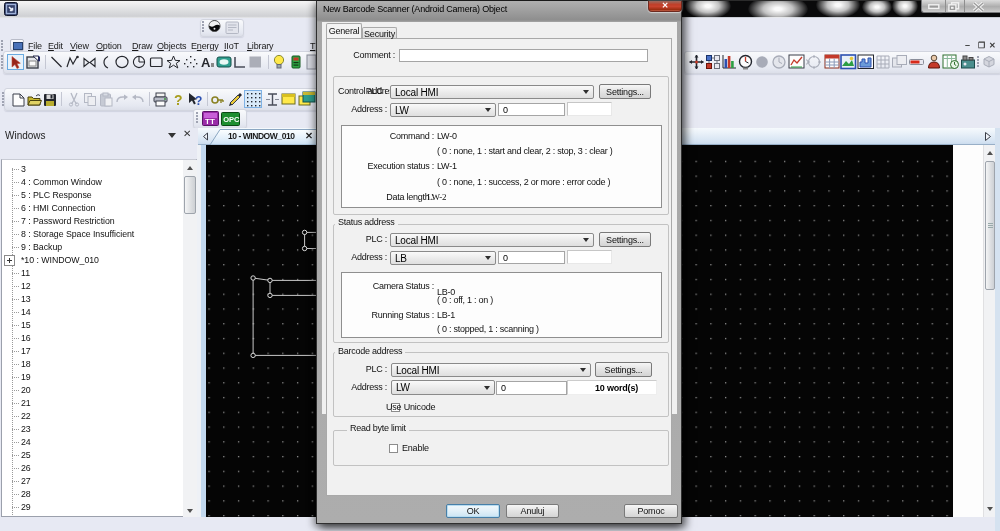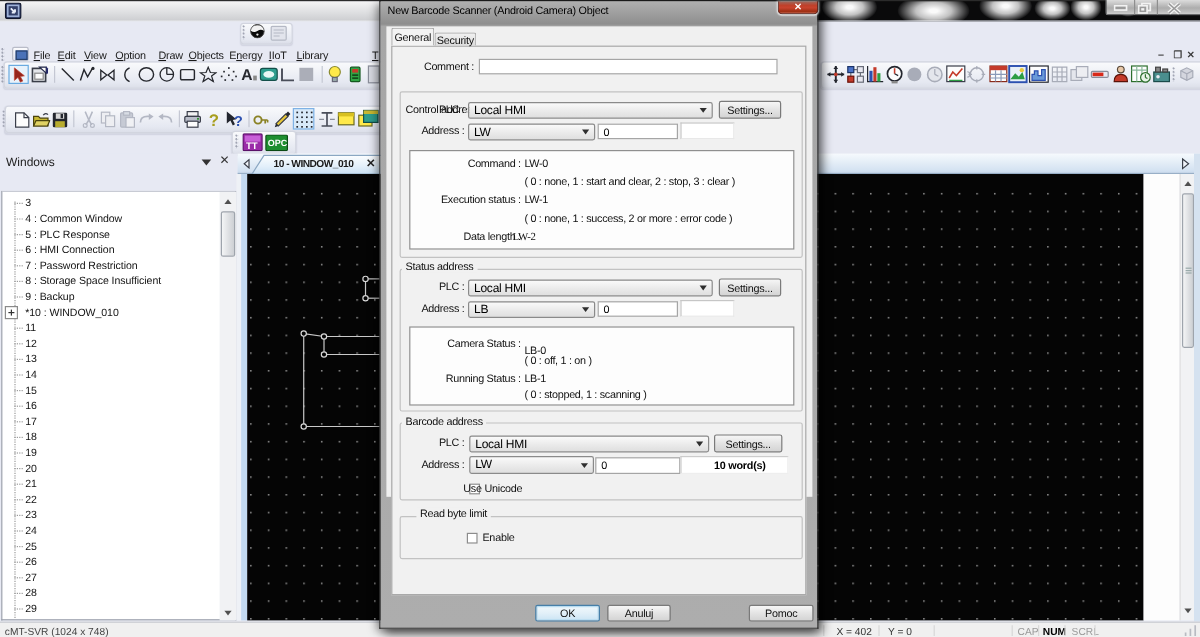--- a/index.html
+++ b/index.html
@@ -554,38 +554,20 @@
   <div class="abs" id="gutter"></div>
   <div class="abs" id="vsb">
     <div class="sbarr" style="left:3px;top:6px;border-left:3.5px solid transparent;border-right:3.5px solid transparent;border-bottom:4px solid #505050;"></div>
     <div class="sbthumb" style="left:1px;top:16px;width:10px;height:129px;">
       <div style="position:absolute;left:2px;top:61px;width:5px;height:1px;background:#9aa;box-shadow:0 2px 0 #9aa,0 4px 0 #9aa;"></div>
     </div>
     <div class="sbarr" style="left:3px;top:362px;border-left:3.5px solid transparent;border-right:3.5px solid transparent;border-top:4px solid #505050;"></div>
   </div>
   <div class="abs" id="rightedge"></div>
 
-  <div class="abs" id="statusbar">
-    <span style="position:absolute;left:4px;top:2px;color:#444;">cMT-SVR (1024 x 748)</span>
-    <div class="stsep" style="left:686px;"></div>
-    <span style="position:absolute;left:697px;top:2px;">X = 402</span>
-    <div class="stsep" style="left:732px;"></div>
-    <span style="position:absolute;left:740px;top:2px;">Y = 0</span>
-    <div class="stsep" style="left:778px;"></div>
-    <div class="stsep" style="left:843px;"></div>
-    <span style="position:absolute;left:848px;top:2px;color:#9a9a9a;">CAP</span>
-    <div class="stsep" style="left:865px;"></div>
-    <span style="position:absolute;left:869px;top:2px;color:#000;font-weight:bold;">NUM</span>
-    <div class="stsep" style="left:887px;"></div>
-    <span style="position:absolute;left:893px;top:2px;color:#9a9a9a;">SCRL</span>
-    <div class="stsep" style="left:912px;"></div>
-    <svg style="position:absolute;left:986px;top:1px;" width="12" height="11">
-      <path d="M10,1 L10,10 M6,4 L6,10 M2,7 L2,10" stroke="#B8BBC2" stroke-width="1.4"></path>
-    </svg>
-  </div>
 
   <div class="abs" id="dlg">
     <div class="abs" id="dlgtitle">New Barcode Scanner (Android Camera) Object</div>
     <div class="abs" id="dlgclose">✕</div>
     <div class="abs" id="dlgclient">
 
       <div class="tab" style="left:4px;top:1px;width:36px;height:15px;border:1px solid #A9A9A9;border-bottom:none;
         border-radius:2px 2px 0 0;background:#F3F3F3;line-height:15px;z-index:3;">General</div>
       <div class="tab" style="left:40px;top:5px;width:35px;height:11px;border:1px solid #A9A9A9;border-bottom:none;
         border-radius:2px 2px 0 0;background:linear-gradient(#F0F0F0,#DCDCDC);line-height:12px;z-index:1;">Security</div>

